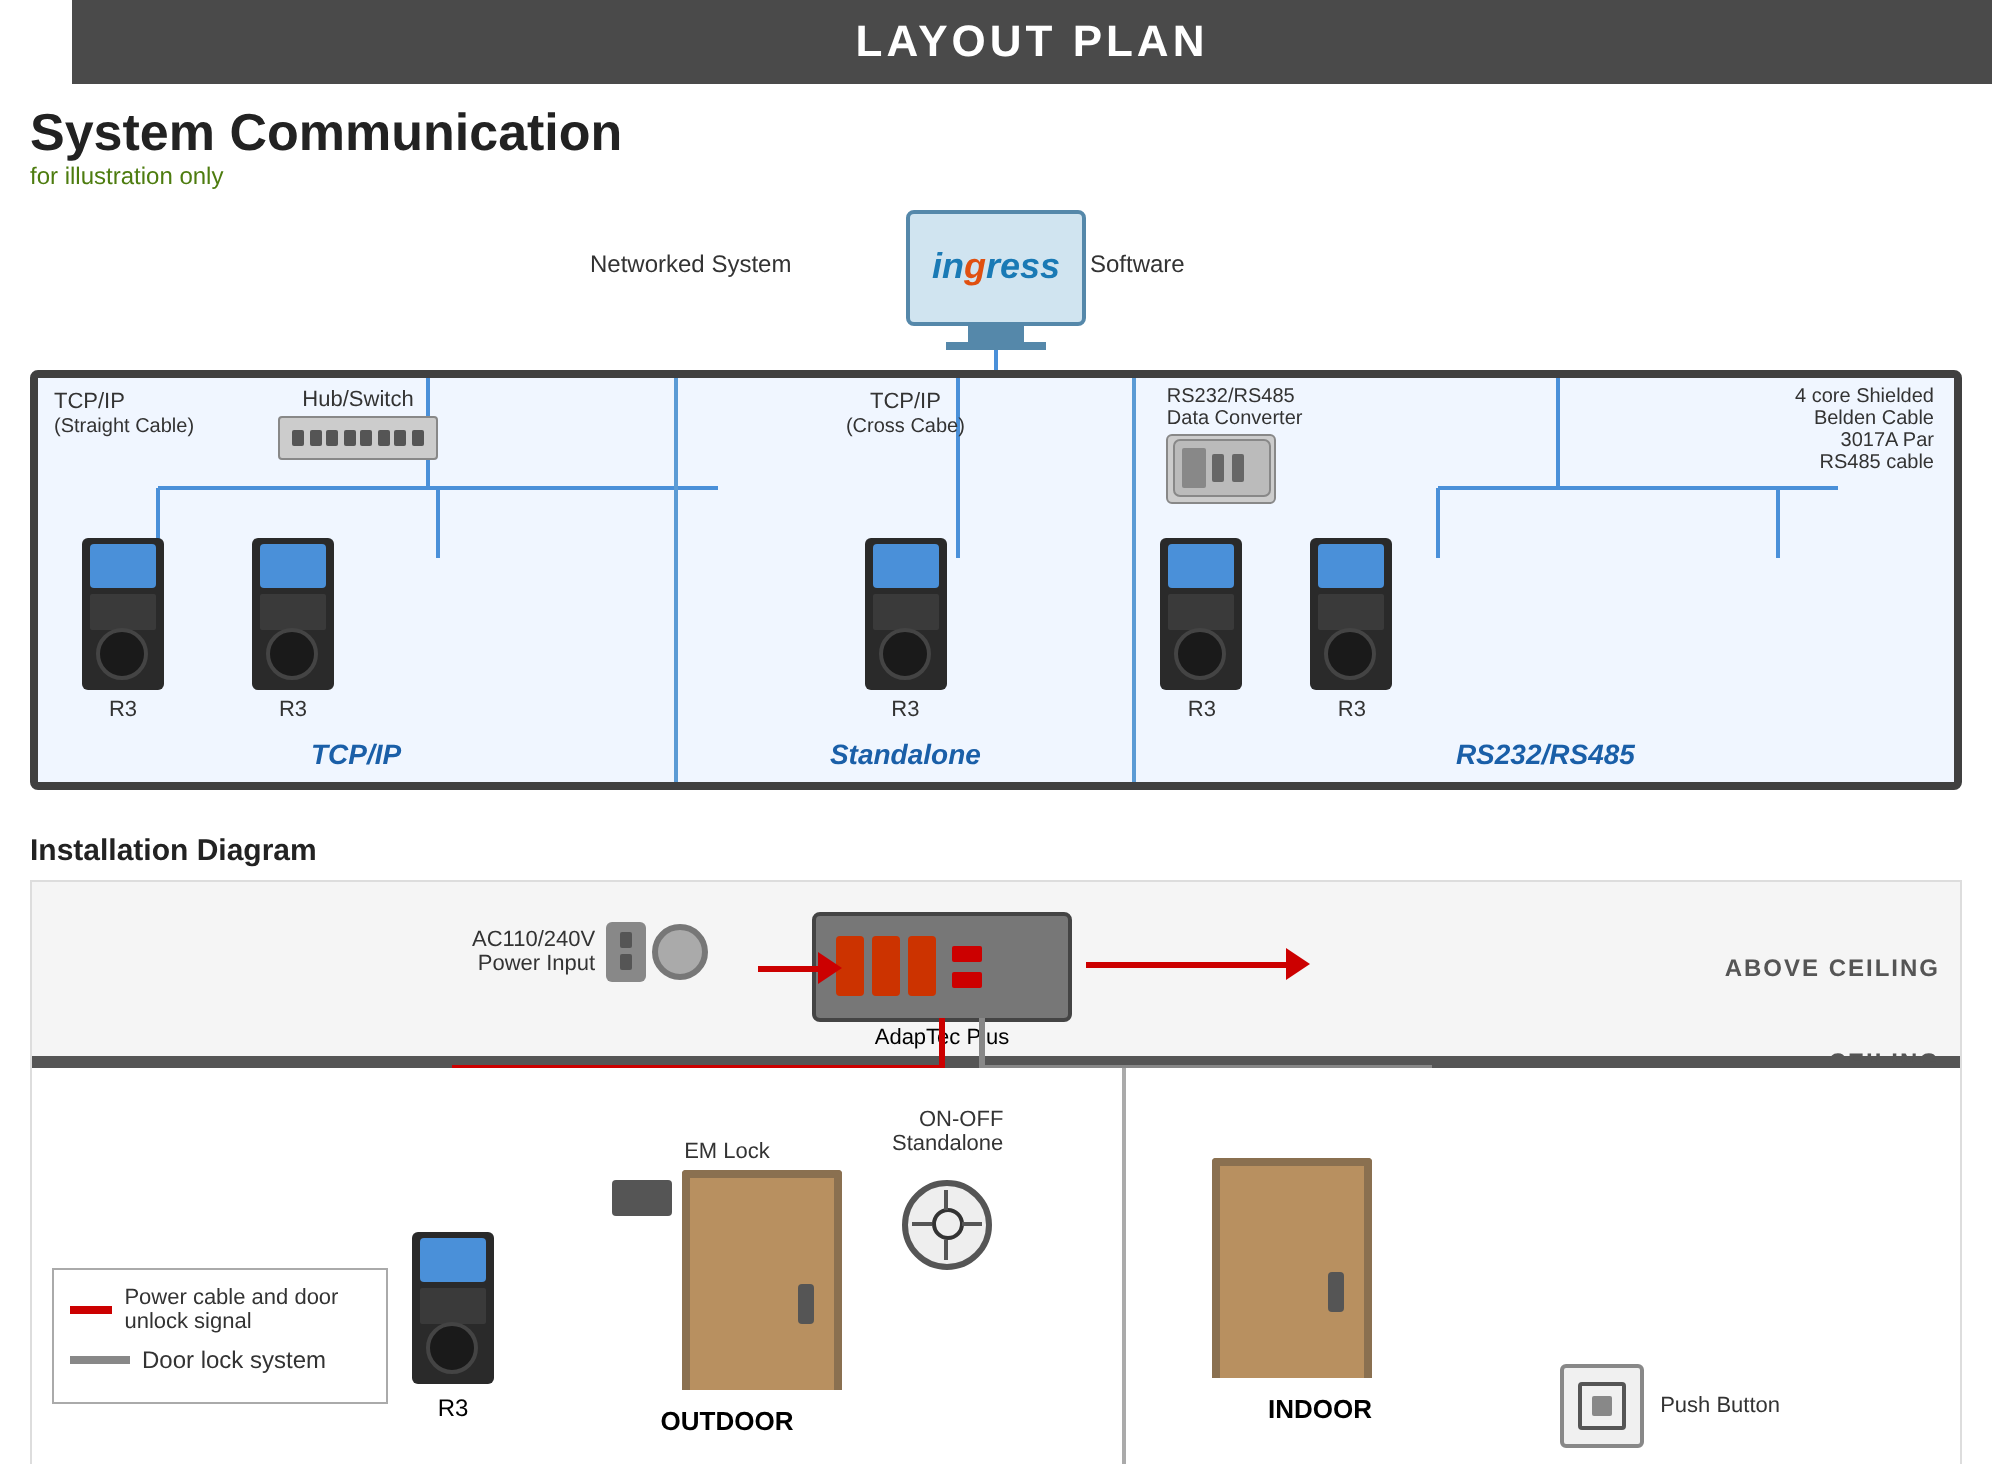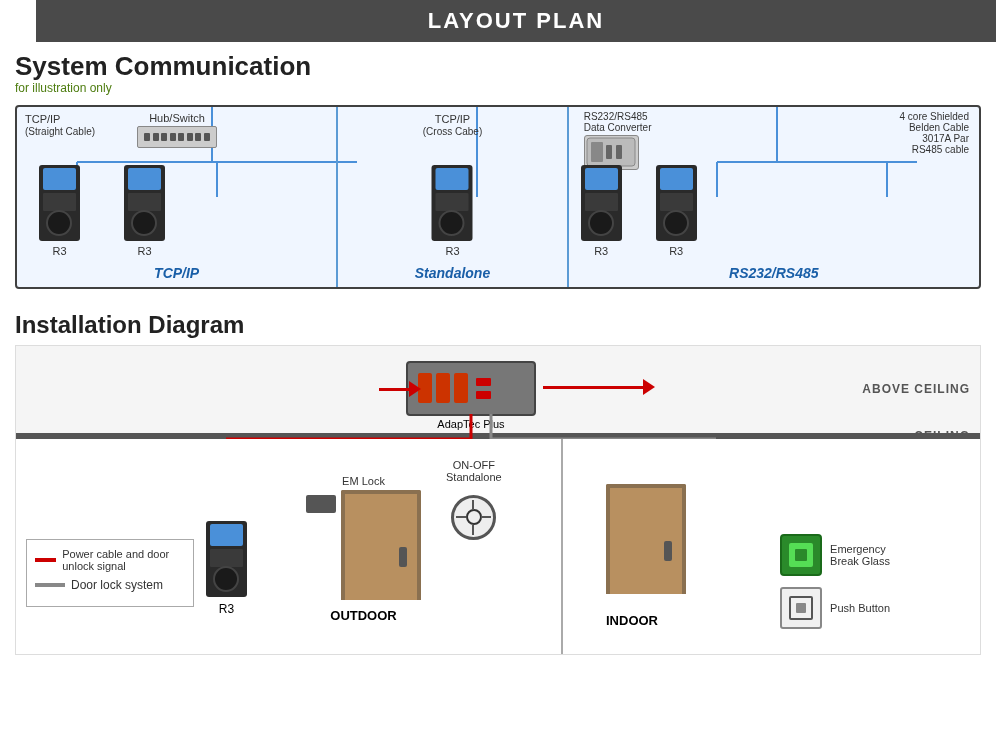--- a/index.html
+++ b/index.html
@@ -50,25 +50,25 @@
       display: flex;
       justify-content: center;
       align-items: flex-end;
       margin-bottom: 0px;
       position: relative;
       height: 80px;
     }
 
     
     .zones-container {
-      border: 2px solid #404040;
+      border: 4px solid #404040;
       border-radius: 4px;
       display: flex;
       position: relative;
-      height: 184px;
+      height: 210px;
       background: #f0f6ff;
     }
 
     .zone {
       flex: 1;
       border-right: 2px solid #5b9bd5;
       position: relative;
       padding: 8px;
     }
     .zone:last-child {
@@ -98,21 +98,21 @@
       color: #333;
       margin-top: 2px;
     }
 
     
     .install-section {
       margin-top: 8px;
     }
 
     .install-title {
-      font-size: 24px;
+      font-size: 15px;
       font-weight: bold;
       color: #222;
       margin-bottom: 6px;
     }
 
     .install-area {
       position: relative;
       height: 310px;
       background: #fff;
       border: 1px solid #ddd;
@@ -289,20 +289,40 @@
 <div class="header">
   <span>LAYOUT PLAN</span>
 </div>
 
 <div class="main-content">
 
   <div class="system-comm-area">
     <div class="section-title">System Communication</div>
     <div class="section-subtitle">for illustration only</div>
 
+    <div class="network-top" style="position:relative; height:80px;">
+
+      <div style="position:absolute; left:280px; top:20px; font-size:12px; color:#333;">
+        <span>Networked System</span>
+      </div>
+
+      <div style="position:absolute; left:530px; top:20px; font-size:12px; color:#333;">
+        <span>Software</span>
+      </div>
+
+      <div style="position:absolute; left:50%; transform:translateX(-50%); top:0; display:flex; flex-direction:column; align-items:center;">
+        <div style="width:90px; height:58px; background:#d0e4f0; border:2px solid #5588aa; border-radius:4px; display:flex; align-items:center; justify-content:center;">
+          <span style="font-size:18px; font-weight:bold; color:#1a7ab5; font-style:italic;">in<span style="color:#e05010;">g</span>ress</span>
+        </div>
+        <div style="width:28px; height:8px; background:#5588aa;"></div>
+        <div style="width:50px; height:4px; background:#5588aa;"></div>
+
+        <div style="width:2px; height:10px; background:#4a90d9; margin-top:0;"></div>
+      </div>
+    </div>
 
     <div class="zones-container" style="position:relative;">
       <svg class="zones-svg" xmlns="http://www.w3.org/2000/svg">
 
         <line x1="195" y1="38" x2="195" y2="55" stroke="#4a90d9" stroke-width="2"></line>
         <line x1="60" y1="55" x2="340" y2="55" stroke="#4a90d9" stroke-width="2"></line>
         <line x1="60" y1="55" x2="60" y2="90" stroke="#4a90d9" stroke-width="2"></line>
         <line x1="200" y1="55" x2="200" y2="90" stroke="#4a90d9" stroke-width="2"></line>
 
         <line x1="195" y1="0" x2="195" y2="38" stroke="#4a90d9" stroke-width="2"></line>
@@ -422,20 +442,34 @@
   </div>
 
   <div class="install-section">
     <div class="install-title">Installation Diagram</div>
 
     <div class="install-area">
 
       <div class="above-ceiling">
         <div class="above-ceiling-label">ABOVE CEILING</div>
 
+        <div style="position:absolute; left:220px; top:20px; display:flex; align-items:center; gap:5px;">
+          <div style="text-align:right; font-size:11px; color:#333;">
+            <span>AC110/240V</span><br>
+            <span>Power Input</span>
+          </div>
+
+          <div style="display:flex; align-items:center; gap:3px;">
+            <div style="width:20px; height:30px; background:#888; border-radius:3px; display:flex; flex-direction:column; justify-content:center; align-items:center; gap:3px;">
+              <div style="width:6px; height:8px; background:#555; border-radius:1px;"></div>
+              <div style="width:6px; height:8px; background:#555; border-radius:1px;"></div>
+            </div>
+            <div style="width:28px; height:28px; background:#aaa; border-radius:50%; border:3px solid #777;"></div>
+          </div>
+        </div>
 
         <div style="position:absolute; left:390px; top:15px;">
           <div style="width:130px; height:55px; background:#777; border:2px solid #444; border-radius:4px; position:relative; display:flex; align-items:center; padding:5px;">
             <div style="display:flex; gap:4px; margin-left:5px;">
               <div style="width:14px; height:30px; background:#cc3300; border-radius:2px;"></div>
               <div style="width:14px; height:30px; background:#cc3300; border-radius:2px;"></div>
               <div style="width:14px; height:30px; background:#cc3300; border-radius:2px;"></div>
             </div>
             <div style="margin-left:8px; display:flex; flex-direction:column; gap:5px;">
               <div style="width:15px; height:8px; background:#cc0000; border-radius:1px;"></div>
@@ -519,54 +553,43 @@
             <div style="width:30px; height:18px; background:#555; border-radius:2px; margin-top:5px;"></div>
 
             <div class="door-frame">
               <div class="door-handle"></div>
             </div>
           </div>
           <div style="text-align:center; font-size:13px; font-weight:bold; margin-top:8px;">OUTDOOR</div>
         </div>
 
         <div style="position:absolute; left:430px; top:20px; display:flex; flex-direction:column; align-items:center;">
-          <div style="font-size:11px; color:#333; text-align:center; margin-bottom:12px;">
+          <div style="font-size:11px; color:#333; text-align:right; margin-bottom:12px;">
             <span>ON-OFF</span><br>
             <span>Standalone</span>
           </div>
 
           <div style="width:45px; height:45px; border:3px solid #555; border-radius:50%; display:flex; align-items:center; justify-content:center; background:#eee;">
             <div style="width:16px; height:16px; border:2px solid #333; border-radius:50%;"></div>
             <svg width="45" height="45" style="position:absolute;" viewBox="0 0 45 45">
               <line x1="22" y1="5" x2="22" y2="15" stroke="#555" stroke-width="2"></line>
               <line x1="22" y1="30" x2="22" y2="40" stroke="#555" stroke-width="2"></line>
               <line x1="5" y1="22" x2="15" y2="22" stroke="#555" stroke-width="2"></line>
               <line x1="30" y1="22" x2="40" y2="22" stroke="#555" stroke-width="2"></line>
             </svg>
           </div>
         </div>
 
         <div style="position:absolute; left:590px; top:45px;">
           <div class="door-frame">
             <div class="door-handle"></div>
           </div>
-          <div style="text-align:left; font-size:13px; font-weight:bold; margin-top:19px;">INDOOR</div>
-        </div>
-
-        <div style="position:absolute; right:90px; top:95px; display:flex; align-items:center; gap:8px;">
-          <div style="width:42px; height:42px; background:#2a8a2a; border:2px solid #1a6a1a; border-radius:4px; display:flex; align-items:center; justify-content:center;">
-            <div style="width:24px; height:24px; background:#55dd55; border-radius:2px; display:flex; align-items:center; justify-content:center;">
-              <div style="width:12px; height:12px; background:#2a8a2a; border-radius:1px;"></div>
-            </div>
-          </div>
-          <div style="font-size:11px; color:#333;">
-            <span>Emergency</span><br>
-            <span>Break Glass</span>
-          </div>
-        </div>
+          <div style="text-align:right; font-size:13px; font-weight:bold; margin-top:8px;">INDOOR</div>
+        </div>
+
 
         <div style="position:absolute; right:90px; top:148px; display:flex; align-items:center; gap:8px;">
           <div style="width:42px; height:42px; background:#f0f0f0; border:2px solid #888; border-radius:3px; display:flex; align-items:center; justify-content:center;">
             <div style="width:24px; height:24px; border:2px solid #555; border-radius:2px; display:flex; align-items:center; justify-content:center;">
               <div style="width:10px; height:10px; background:#888; border-radius:1px;"></div>
             </div>
           </div>
           <div style="font-size:11px; color:#333;">Push Button</div>
         </div>
 

